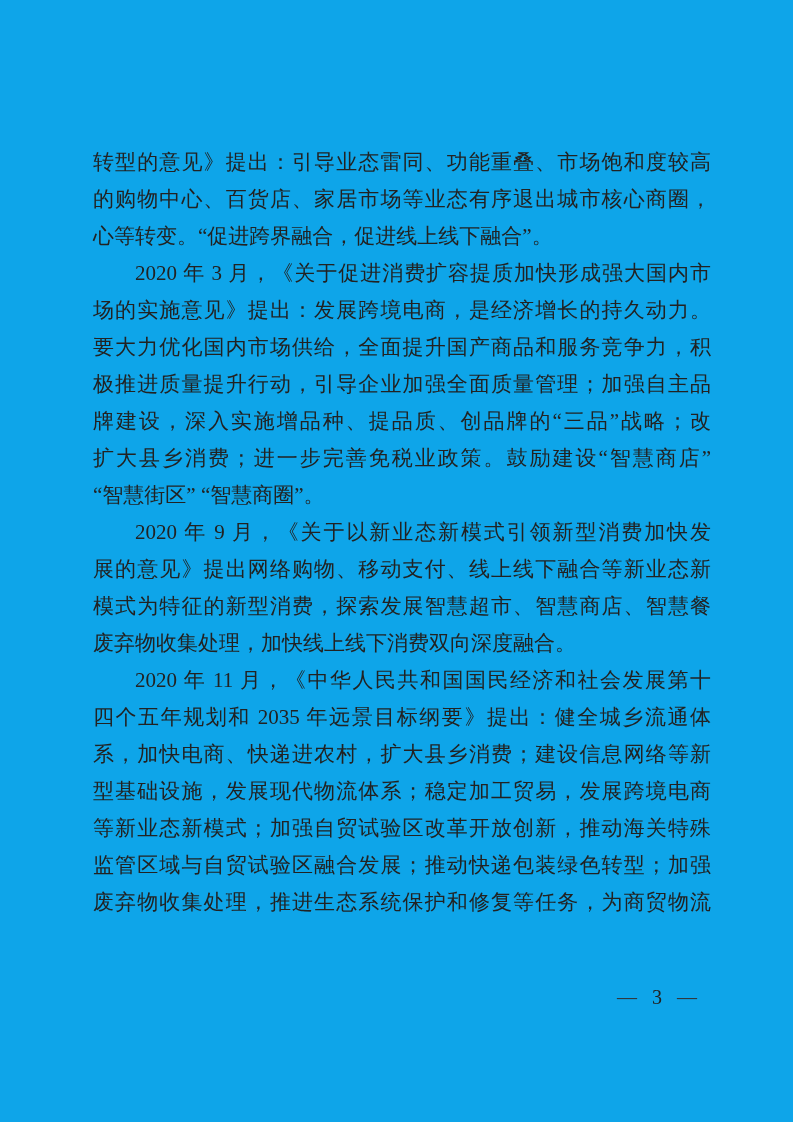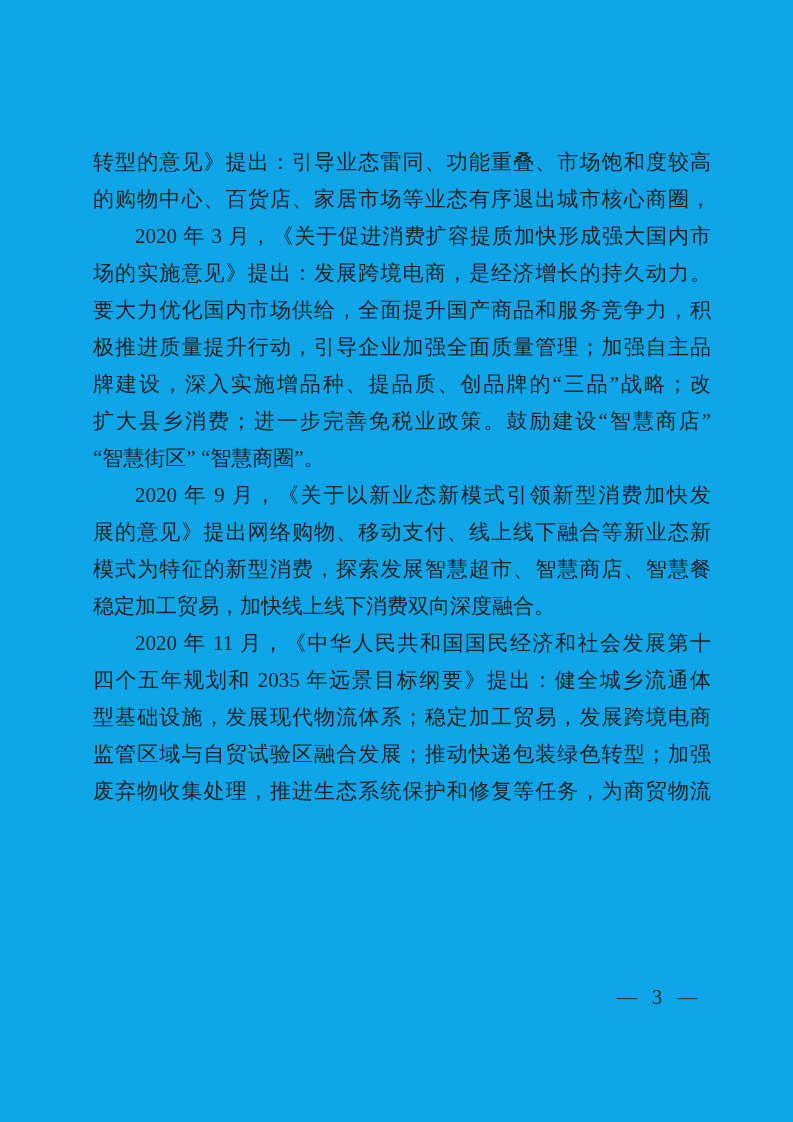--- a/index.html
+++ b/index.html
@@ -51,43 +51,46 @@
 </head>
 <body>
 
 <div class="page">
 
   <div class="content">
 
     <div class="paragraph">
       <div class="line full">转型的意见》提出：引导业态雷同、功能重叠、市场饱和度较高</div>
       <div class="line full">的购物中心、百货店、家居市场等业态有序退出城市核心商圈，</div>
+      <div class="line">心等转变。“促进跨界融合，促进线上线下融合”。</div>
     </div>
 
     <div class="paragraph">
       <div class="line full indent">2020 年 3 月，《关于促进消费扩容提质加快形成强大国内市</div>
       <div class="line full">场的实施意见》提出：发展跨境电商，是经济增长的持久动力。</div>
       <div class="line full">要大力优化国内市场供给，全面提升国产商品和服务竞争力，积</div>
       <div class="line full">极推进质量提升行动，引导企业加强全面质量管理；加强自主品</div>
       <div class="line full">牌建设，深入实施增品种、提品质、创品牌的“三品”战略；改</div>
       <div class="line full">扩大县乡消费；进一步完善免税业政策。鼓励建设“智慧商店”</div>
       <div class="line">“智慧街区” “智慧商圈”。</div>
     </div>
 
     <div class="paragraph">
       <div class="line full indent">2020 年 9 月，《关于以新业态新模式引领新型消费加快发</div>
       <div class="line full">展的意见》提出网络购物、移动支付、线上线下融合等新业态新</div>
       <div class="line full">模式为特征的新型消费，探索发展智慧超市、智慧商店、智慧餐</div>
-      <div class="line">稳定加工贸易，加快线上线下消费双向深度融合。</div>
+      <div class="line">废弃物收集处理，加快线上线下消费双向深度融合。</div>
     </div>
 
     <div class="paragraph">
       <div class="line full indent">2020 年 11 月，《中华人民共和国国民经济和社会发展第十</div>
       <div class="line full">四个五年规划和 2035 年远景目标纲要》提出：健全城乡流通体</div>
+      <div class="line full">系，加快电商、快递进农村，扩大县乡消费；建设信息网络等新</div>
       <div class="line full">型基础设施，发展现代物流体系；稳定加工贸易，发展跨境电商</div>
+      <div class="line full">等新业态新模式；加强自贸试验区改革开放创新，推动海关特殊</div>
       <div class="line full">监管区域与自贸试验区融合发展；推动快递包装绿色转型；加强</div>
       <div class="line full">废弃物收集处理，推进生态系统保护和修复等任务，为商贸物流</div>
     </div>
 
   </div>
 
   <div class="footer">
     <span>—</span><span class="pagenum">3</span><span>—</span>
   </div>
 

